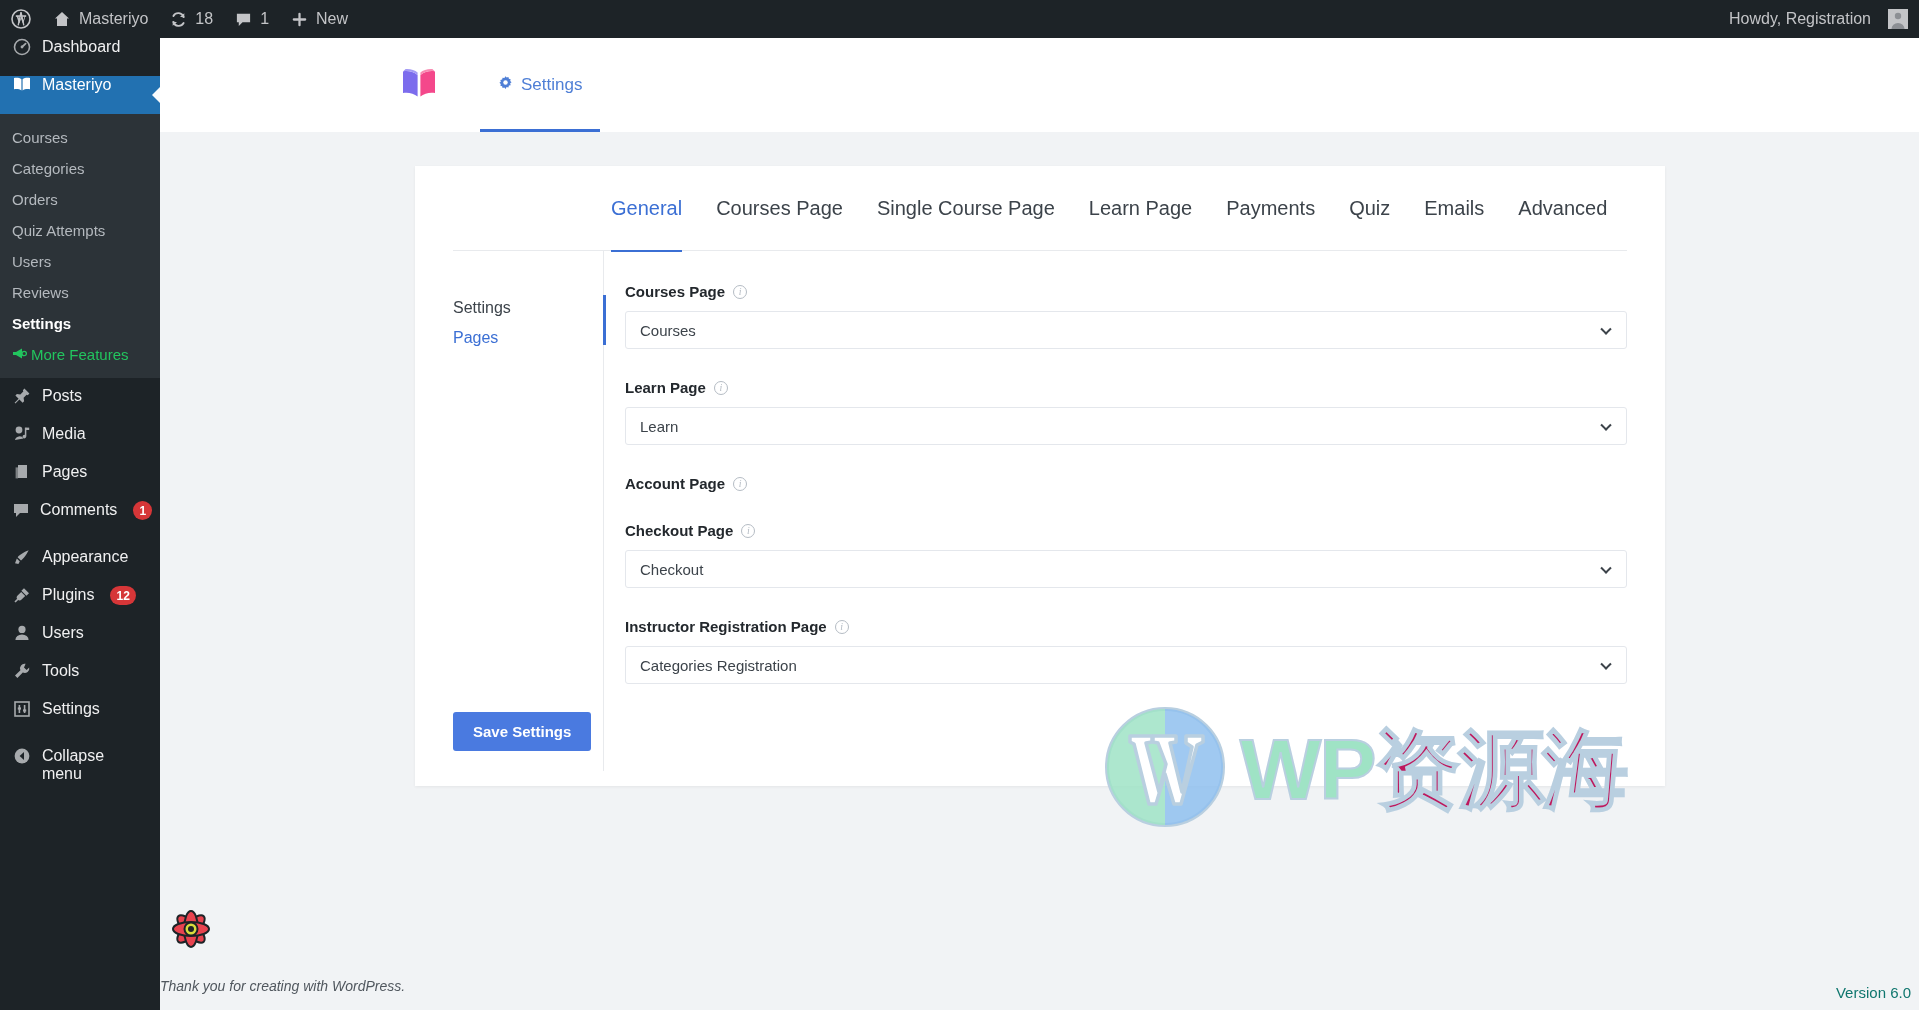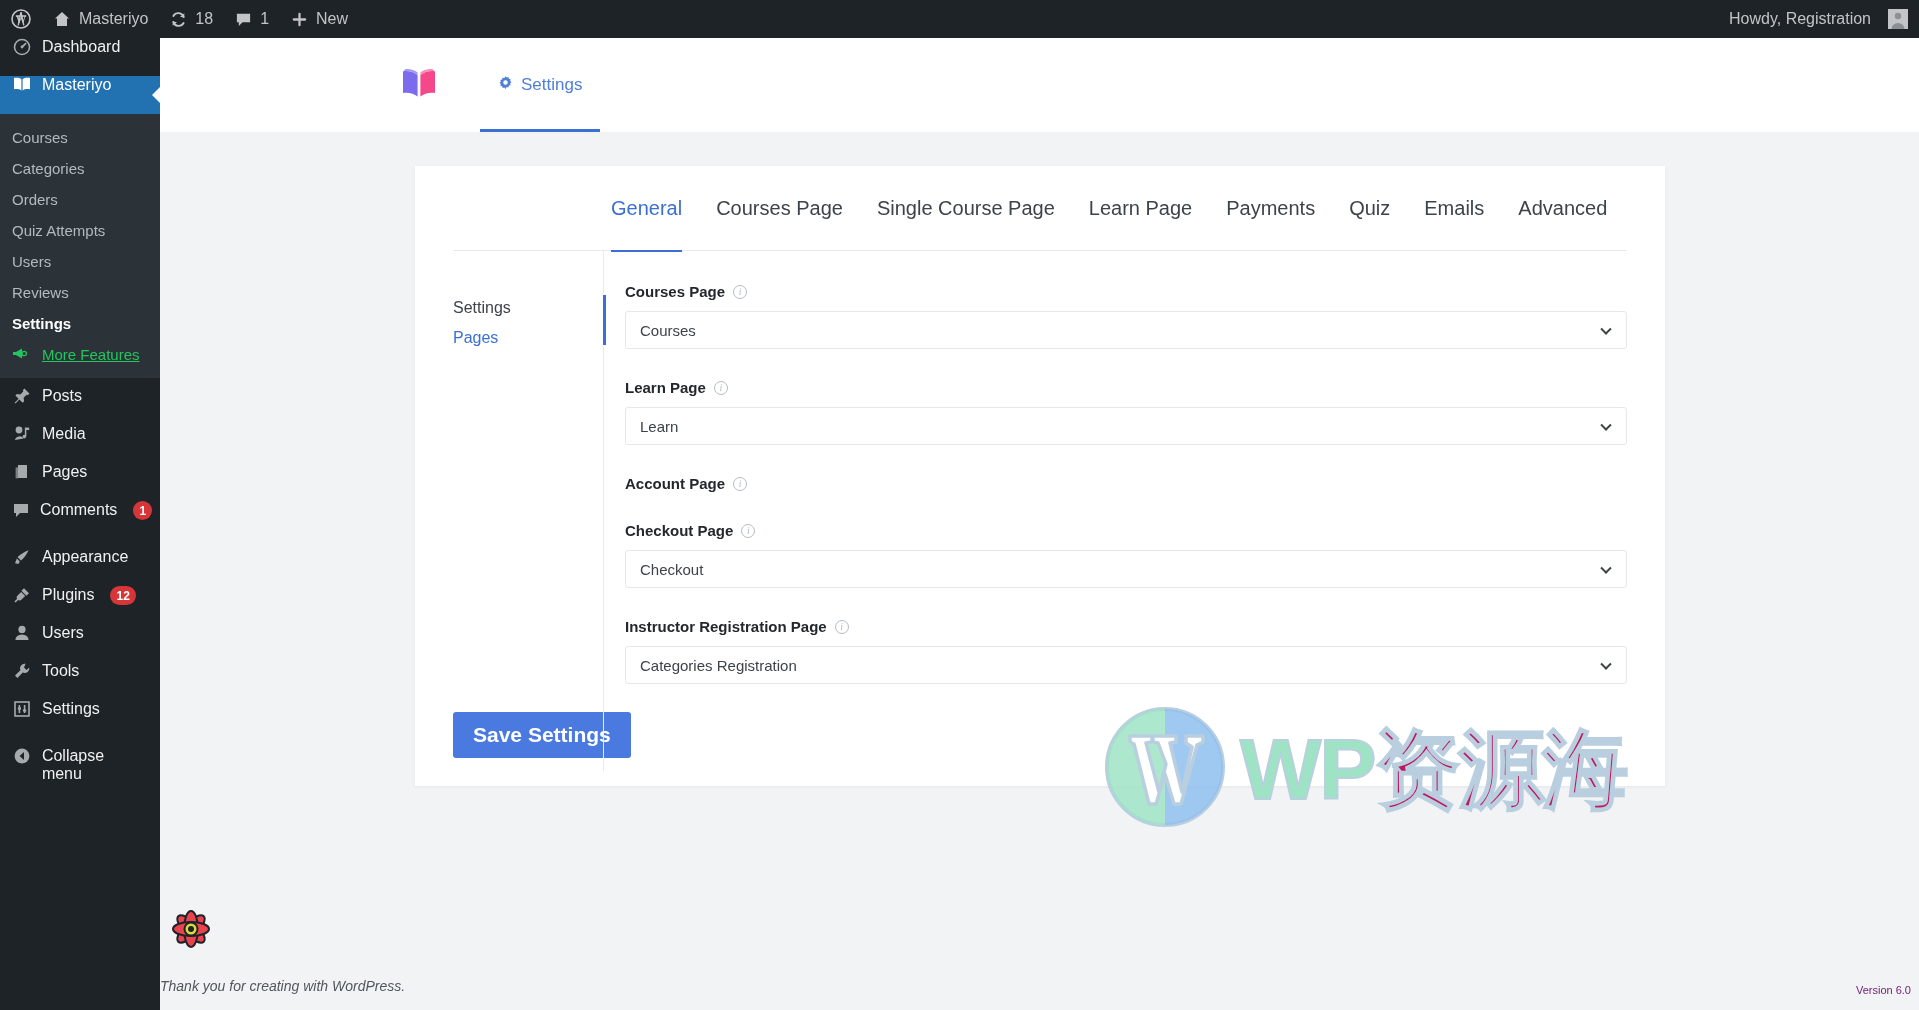--- a/index.html
+++ b/index.html
@@ -59,21 +59,21 @@
     border-style: solid; border-width: 8px 8px 8px 0;
     border-color: transparent #f8fafc transparent transparent;
   }
   .submenu { background: #2c3338; padding: 8px 0; }
   .submenu-item {
     display: block;
     padding: 7px 12px 7px 12px;
     color: #b4b9be; font-size: 15px; cursor: pointer;
   }
   .submenu-item.current { color: #fff; font-weight: bold; }
-  .submenu-item.promo { color: #22c55e; display: flex; align-items: center; gap: 15px; text-decoration: underline; }
+  .submenu-item.promo { color: #22c55e; display: flex; align-items: center; gap: 4px; }
   .menu-sep { height: 9px; }
   .badge {
     display: inline-flex; align-items: center; justify-content: center;
     min-width: 19px; height: 19px; padding: 0 6px;
     border-radius: 10px; background: #d63638; color: #fff;
     font-size: 12px; font-weight: bold; margin-left: 6px;
   }
 
   
   #content {
@@ -183,38 +183,38 @@
     width: 8px; height: 8px;
     border-right: 2px solid #3c434a;
     border-bottom: 2px solid #3c434a;
   }
 
   #save-row { padding: 28px 38px 0 38px; }
   #save-btn {
     background: #4a7ae0; color: #fff;
     border: none; border-radius: 3px;
     padding: 11px 20px;
-    font-size: 21px; font-weight: bold;
+    font-size: 15px; font-weight: bold;
     cursor: pointer;
     font-family: "Liberation Sans", sans-serif;
   }
 
   
   #footer {
     position: absolute; left: 0; bottom: 0;
     width: 1759px; height: 120px;
   }
   #wp-flower { position: absolute; left: 10px; top: 18px; }
   #footer-text {
     position: absolute; left: 0px; top: 88px;
     font-size: 14px; font-style: italic; color: #50575e;
   }
   #version {
     position: absolute; right: 8px; top: 94px;
-    font-size: 11px; color: #701a75;
+    font-size: 15px; color: #0f766e;
   }
 
   
   #watermark {
     position: absolute; left: 1100px; top: 702px;
     display: flex; align-items: center;
     pointer-events: none; z-index: 30;
   }
   #wm-text {
     font-size: 86px; font-weight: bold;

